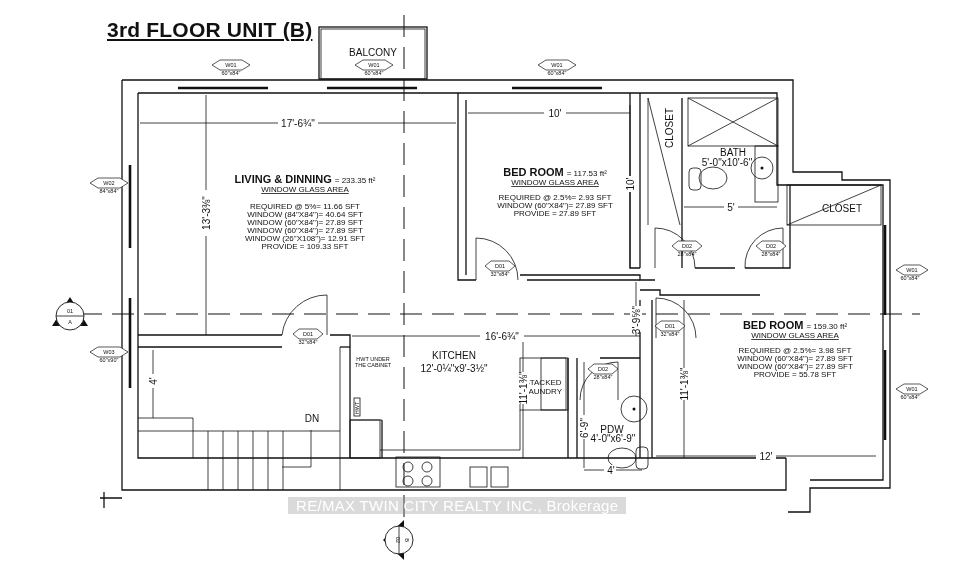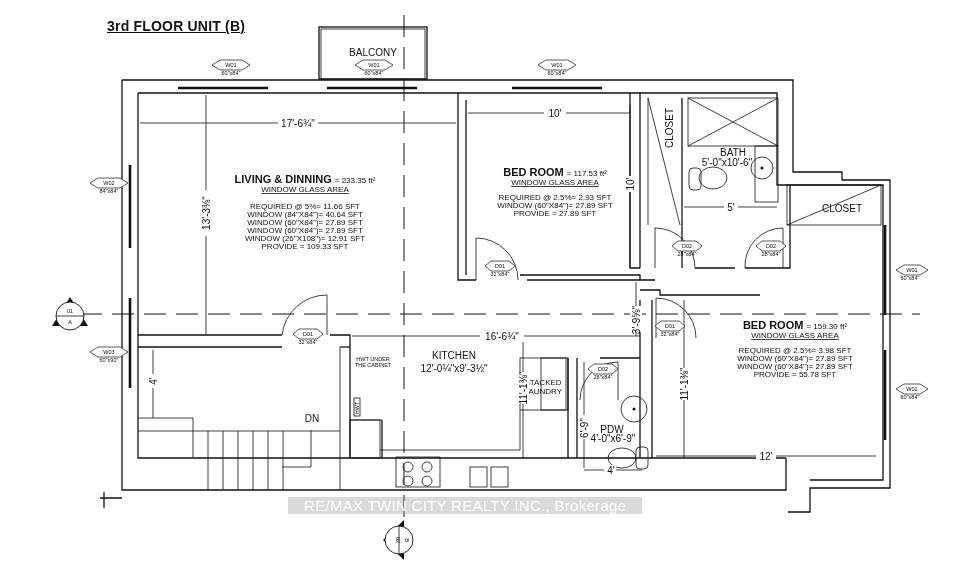--- a/index.html
+++ b/index.html
@@ -1,30 +1,30 @@
 <!DOCTYPE html>
 <html><head>
 <meta charset="utf-8">
 <style>
   html,body{margin:0;padding:0;background:#ffffff;}
   body{width:961px;height:565px;position:relative;overflow:hidden;font-family:"Liberation Sans",sans-serif;color:#111;}
   svg{position:absolute;left:0;top:0;}
-  .title{position:absolute;left:107px;top:18px;font-size:14px;font-weight:bold;text-decoration:underline;letter-spacing:0.2px;text-align:center;}
+  .title{position:absolute;left:107px;top:18px;font-size:21px;font-weight:bold;text-decoration:underline;letter-spacing:0.2px;text-align:center;}
   .t{font-family:"Liberation Sans",sans-serif;fill:#111;}
   .lbl{font-size:10px;}
   .lblb{font-size:11px;font-weight:bold;}
   .sm{font-size:8px;}
   .xs{font-size:5.5px;}
   .dim{font-size:10px;}
   .wall{stroke:#111;stroke-width:1.3;fill:none;}
   .thin{stroke:#111;stroke-width:0.8;fill:none;}
   .glass{stroke:#111;stroke-width:2.6;fill:none;}
   .dash{stroke:#111;stroke-width:1;fill:none;stroke-dasharray:22 10;}
   .tag{fill:#fff;stroke:#111;stroke-width:0.7;}
-  .watermark{position:absolute;left:288px;top:497px;font-size:15px;color:#fff;background:rgba(150,150,150,0.35);padding:0 16px;letter-spacing:0.3px;}
+  .watermark{position:absolute;left:288px;top:497px;font-size:15px;color:#fff;background:rgba(150,150,150,0.35);padding:0 8px;letter-spacing:0.3px;}
 </style>
 </head>
 <body>
 
 <div class="title">3rd FLOOR UNIT (B)</div>
 
 <svg width="961" height="565" viewBox="0 0 961 565">
 
   <g>
     <rect x="319" y="27" width="108" height="52" class="wall"></rect>

